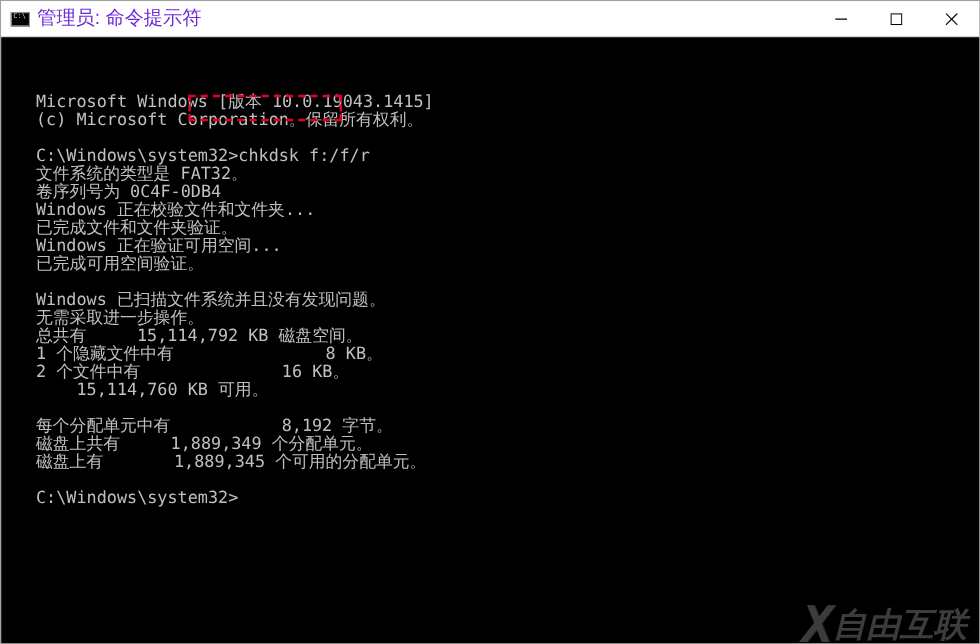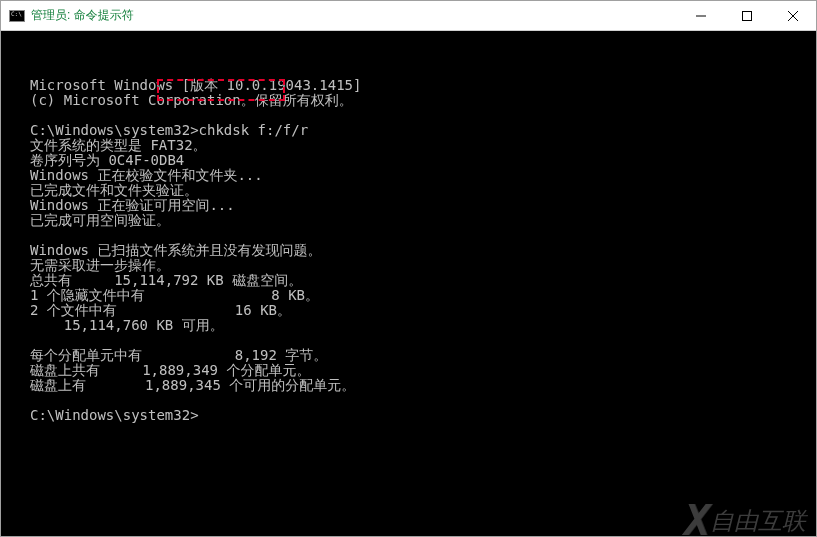--- a/index.html
+++ b/index.html
@@ -29,22 +29,22 @@
   .title-icon {
     width: 16px;
     height: 16px;
     margin: 0 6px 0 8px;
     display: inline-flex;
     align-items: center;
     justify-content: center;
   }
   .title-text {
     flex: 1;
-    font-size: 12px;
-    color: #15803d;
+    font-size: 16px;
+    color: #6d28d9;
   }
   .win-controls {
     display: flex;
     height: 100%;
   }
   .win-btn {
     width: 46px;
     height: 100%;
     display: flex;
     align-items: center;
@@ -82,22 +82,22 @@
   .watermark .wx {
     font-size: 42px;
     font-weight: 900;
     font-style: italic;
     color: #6e6e6e;
     letter-spacing: -6px;
     margin-right: 6px;
     text-shadow: 1px 0 0 #444;
   }
   .watermark .wtext {
-    font-size: 24px;
-    font-weight: 400;
+    font-size: 28px;
+    font-weight: 700;
     color: #6e6e6e;
     font-family: "Microsoft YaHei", sans-serif;
     font-style: italic;
   }
   .cmd-icon-rect {
     width: 16px; height: 12px;
     background: #000;
     border: 1px solid #888;
     position: relative;
   }

